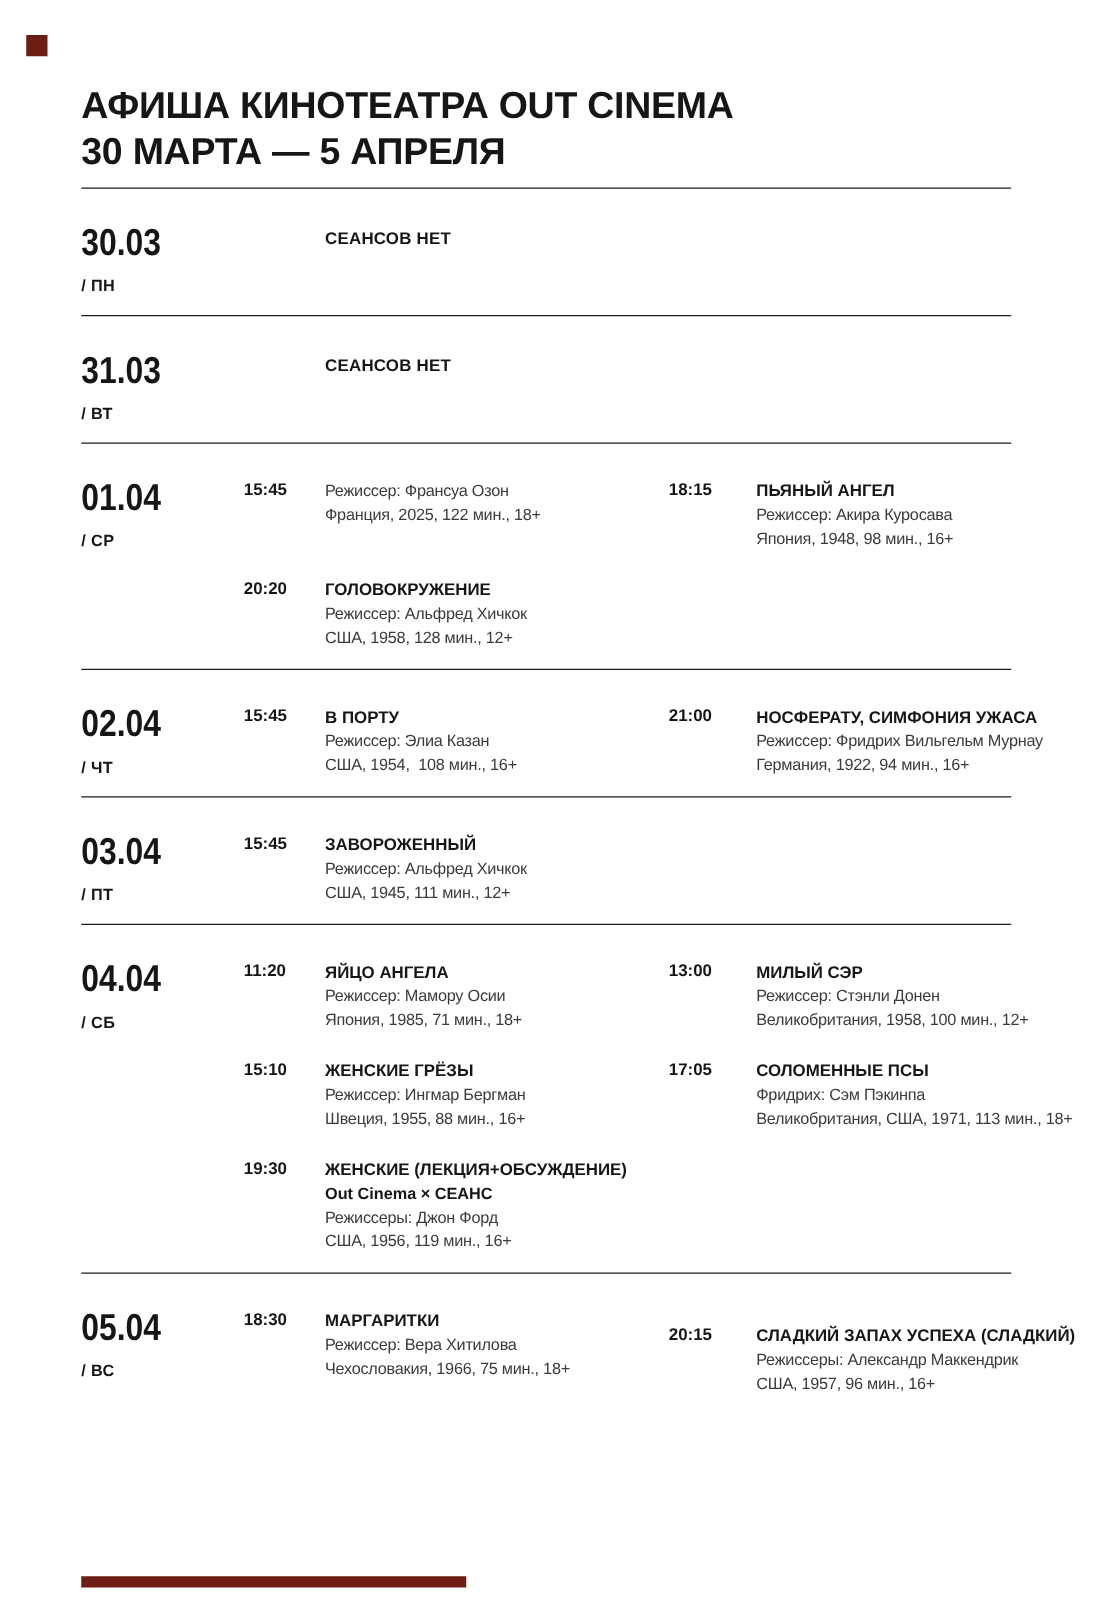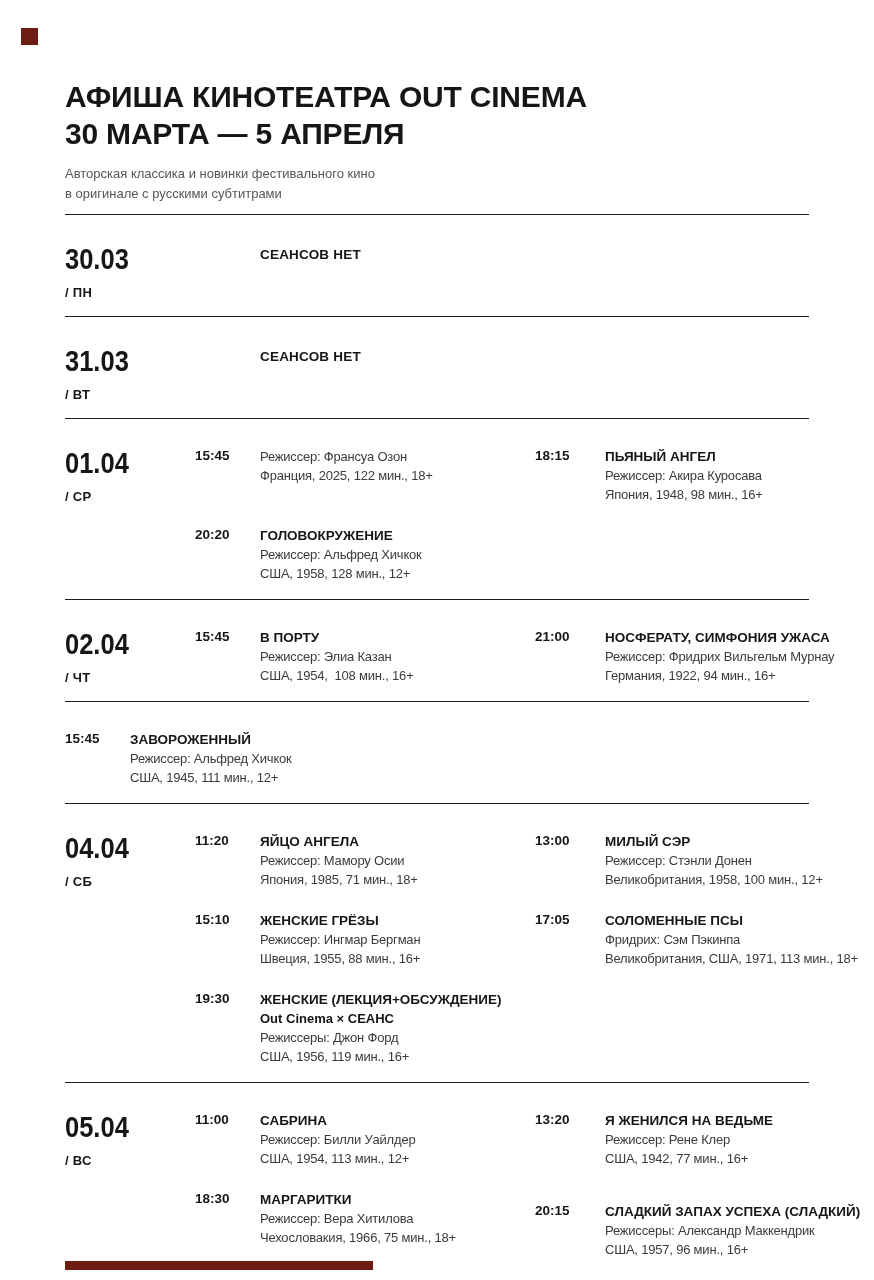--- a/index.html
+++ b/index.html
@@ -3,21 +3,21 @@
 <meta charset="utf-8">
 <style>
   html,body{margin:0;padding:0;background:#ffffff;}
   .page{
     position:relative;width:874px;height:1280px;overflow:hidden;background:#ffffff;
     font-family:"Liberation Sans","DejaVu Sans",sans-serif;color:#161616;
     -webkit-font-smoothing:antialiased;
   }
   .brand-square{position:absolute;left:21px;top:28px;width:17px;height:17px;}
   .footer-bar{position:absolute;left:65px;top:1261px;width:308px;height:9px;}
-  .content{margin:12px 65px;width:744px;}
+  .content{margin:0 65px;width:744px;}
   
   .header{padding-top:66px;padding-bottom:10px;border-bottom:1px solid #1b1b1b;}
   .title{font-size:30px;line-height:37px;font-weight:bold;letter-spacing:-0.2px;text-transform:uppercase;}
   .subtitle{margin-top:12px;font-size:13px;line-height:20px;color:#555555;}
   
   .day{display:flex;padding:28px 0 16px;border-bottom:1px solid #1b1b1b;}
   .day:last-child{border-bottom:none;}
   .day-left{width:130px;flex:0 0 130px;}
   .date{font-size:30px;line-height:32px;font-weight:bold;transform:scaleX(.85);transform-origin:0 0;white-space:nowrap;}
   .weekday{margin-top:10px;font-size:13px;font-weight:bold;letter-spacing:.3px;}
@@ -38,24 +38,20 @@
 <div class="page">
   <div class="brand-square" style="background-color: rgb(110, 29, 19);"></div>
 
   <div class="content">
 
     <div class="header">
       <div class="title">
         <div>АФИША КИНОТЕАТРА OUT CINEMA</div>
         <div>30 МАРТА — 5 АПРЕЛЯ</div>
       </div>
-      <div class="subtitle">
-        <div>Авторская классика и новинки фестивального кино</div>
-        <div>в оригинале с русскими субтитрами</div>
-      </div>
     </div>
 
     <div class="day">
       <div class="day-left">
         <div class="date">30.03</div>
         <div class="weekday">/ ПН</div>
       </div>
       <div class="day-rows">
         <div class="no-sessions">СЕАНСОВ НЕТ</div>
       </div>
@@ -120,20 +116,24 @@
           <div class="film">
             <div class="film-title">НОСФЕРАТУ, СИМФОНИЯ УЖАСА</div>
             <div class="film-line">Режиссер: Фридрих Вильгельм Мурнау</div>
             <div class="film-line">Германия, 1922, 94 мин., 16+</div>
           </div>
         </div>
       </div>
     </div>
 
     <div class="day">
+      <div class="day-left">
+        <div class="date">03.04</div>
+        <div class="weekday">/ ПТ</div>
+      </div>
       <div class="day-rows">
         <div class="row">
           <div class="time">15:45</div>
           <div class="film">
             <div class="film-title">ЗАВОРОЖЕННЫЙ</div>
             <div class="film-line">Режиссер: Альфред Хичкок</div>
             <div class="film-line">США, 1945, 111 мин., 12+</div>
           </div>
           <div></div>
             <div></div>
@@ -188,34 +188,20 @@
         </div>
       </div>
     </div>
 
     <div class="day">
       <div class="day-left">
         <div class="date">05.04</div>
         <div class="weekday">/ ВС</div>
       </div>
       <div class="day-rows">
-        <div class="row">
-          <div class="time">11:00</div>
-          <div class="film">
-            <div class="film-title">САБРИНА</div>
-            <div class="film-line">Режиссер: Билли Уайлдер</div>
-            <div class="film-line">США, 1954, 113 мин., 12+</div>
-          </div>
-          <div class="time">13:20</div>
-          <div class="film">
-            <div class="film-title">Я ЖЕНИЛСЯ НА ВЕДЬМЕ</div>
-            <div class="film-line">Режиссер: Рене Клер</div>
-            <div class="film-line">США, 1942, 77 мин., 16+</div>
-          </div>
-        </div>
         <div class="row">
           <div class="time">18:30</div>
           <div class="film">
             <div class="film-title">МАРГАРИТКИ</div>
             <div class="film-line">Режиссер: Вера Хитилова</div>
             <div class="film-line">Чехословакия, 1966, 75 мин., 18+</div>
           </div>
           <div class="time down">20:15</div>
           <div class="film down">
             <div class="film-title">СЛАДКИЙ ЗАПАХ УСПЕХА (СЛАДКИЙ)</div>

